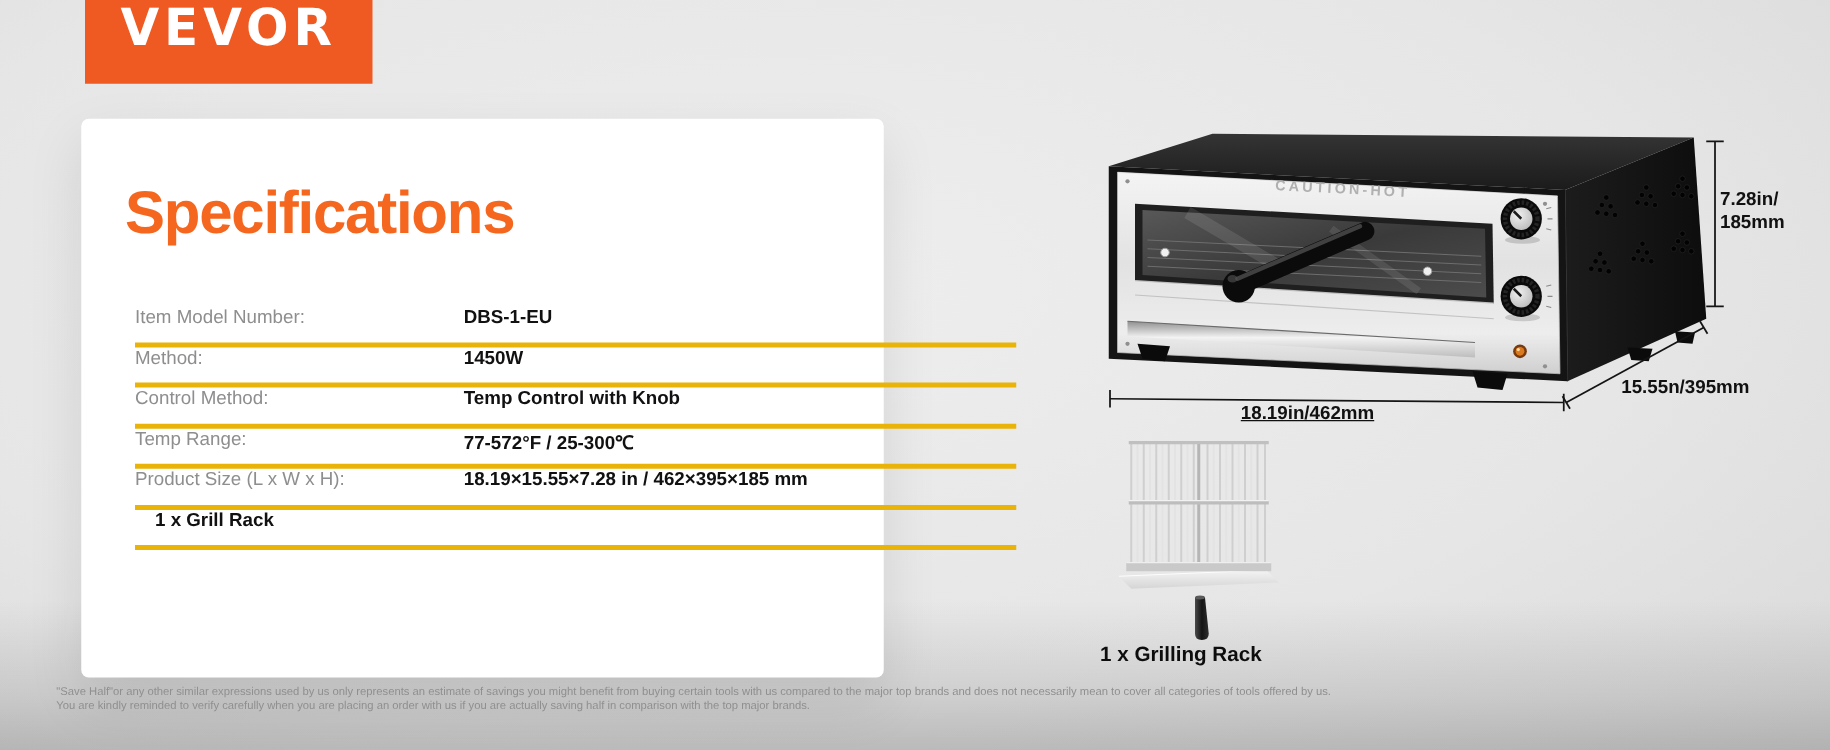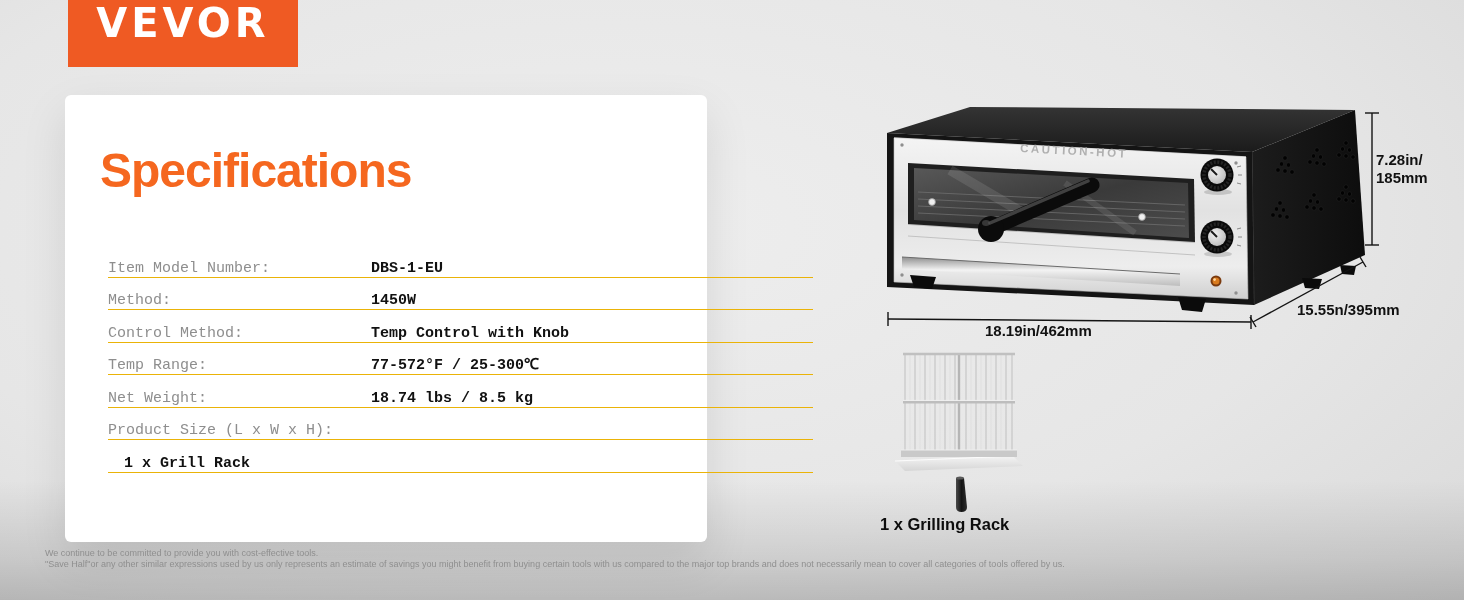--- a/index.html
+++ b/index.html
@@ -22,30 +22,30 @@
     position:absolute;left:65px;top:95px;width:642px;height:447px;
     background:#ffffff;border-radius:6px;
     box-shadow:0 18px 45px rgba(0,0,0,0.10);
   }
   .title{
     position:absolute;left:35px;top:48px;margin:0;
     font-size:48px;font-weight:bold;letter-spacing:-1px;color:#f5671f;
   }
   .spec-table{position:absolute;left:43px;top:150px;width:705px;}
   .spec-row{
-    display:flex;align-items:flex-end;height:32.5px;
-    border-bottom:1px solid #eab308;box-sizing:border-box;font-family:Liberation Mono, monospace;
+    display:flex;align-items:flex-start;height:32.5px;
+    border-bottom:4px solid #eab308;box-sizing:border-box;
   }
   .spec-label{width:247px;flex:0 0 247px;color:#8e8e8e;font-size:15px;}
   .spec-value{color:#111111;font-size:15px;font-weight:bold;margin-left:16px;}
   .oven-svg{position:absolute;left:880px;top:95px;width:584px;height:255px;}
   .rack-svg{position:absolute;left:895px;top:345px;width:130px;height:175px;}
   .dim{position:absolute;color:#111111;font-weight:bold;font-size:15px;line-height:18px;}
   .dim-height{left:1376px;top:151px;text-align:left;}
-  .dim-width{left:985px;top:322px;width:122px;}
+  .dim-width{left:985px;top:322px;width:122px;text-align:center;text-decoration:underline;}
   .dim-depth{left:1297px;top:301px;}
   .rack-caption{
     position:absolute;left:880px;top:515px;width:160px;
     color:#0d0d0d;font-weight:bold;font-size:16.5px;
   }
   .footer{
     position:absolute;left:45px;top:548px;width:1100px;
     color:#8f8f8f;font-size:9px;line-height:11.3px;
   }
 </style>
@@ -69,25 +69,22 @@
     </div>
     <div class="spec-row">
       <div class="spec-label">Control Method:</div>
       <div class="spec-value">Temp Control with Knob</div>
     </div>
     <div class="spec-row">
       <div class="spec-label">Temp Range:</div>
       <div class="spec-value">77-572°F / 25-300℃</div>
     </div>
     <div class="spec-row">
-      <div class="spec-label">Net Weight:</div>
-      <div class="spec-value">18.74 lbs / 8.5 kg</div>
-    </div>
-    <div class="spec-row">
       <div class="spec-label">Product Size (L x W x H):</div>
+      <div class="spec-value">18.19×15.55×7.28 in / 462×395×185 mm</div>
     </div>
     <div class="spec-row">
       <div class="spec-value">1 x Grill Rack</div>
     </div>
   </div>
 </div>
 
 <svg class="oven-svg" viewBox="0 0 584 255">
   <defs>
     <linearGradient id="gTop" x1="0" y1="0" x2="0" y2="1">
@@ -318,15 +315,15 @@
   </g>
   <g>
     <path d="M 61,133 L 69,133 L 72,162 Q 72,167 66.5,167 Q 61,167 61,162 Z" fill="url(#gHandle)"></path>
     <ellipse cx="65" cy="133" rx="4" ry="1.6" fill="#5a5a5a"></ellipse>
   </g>
 </svg>
 
 <div class="rack-caption">1 x Grilling Rack</div>
 
 <div class="footer">
-  <div>We continue to be committed to provide you with cost-effective tools.</div>
   <div>"Save Half"or any other similar expressions used by us only represents an estimate of savings you might benefit from buying certain tools with us compared to the major top brands and does not necessarily mean to cover all categories of tools offered by us.</div>
+  <div>You are kindly reminded to verify carefully when you are placing an order with us if you are actually saving half in comparison with the top major brands.</div>
 </div>
 
 </body></html>

